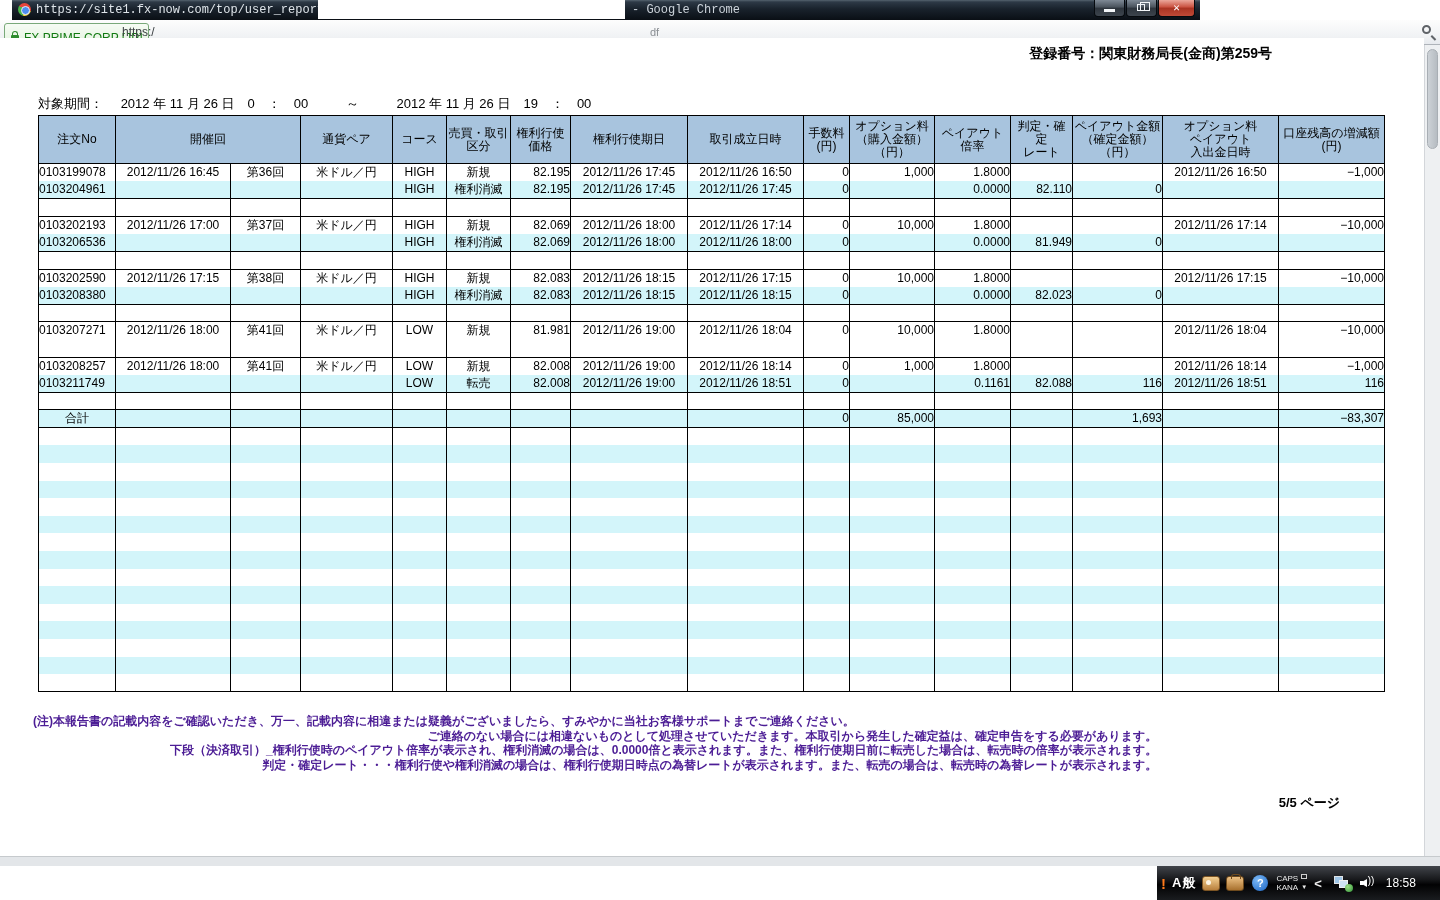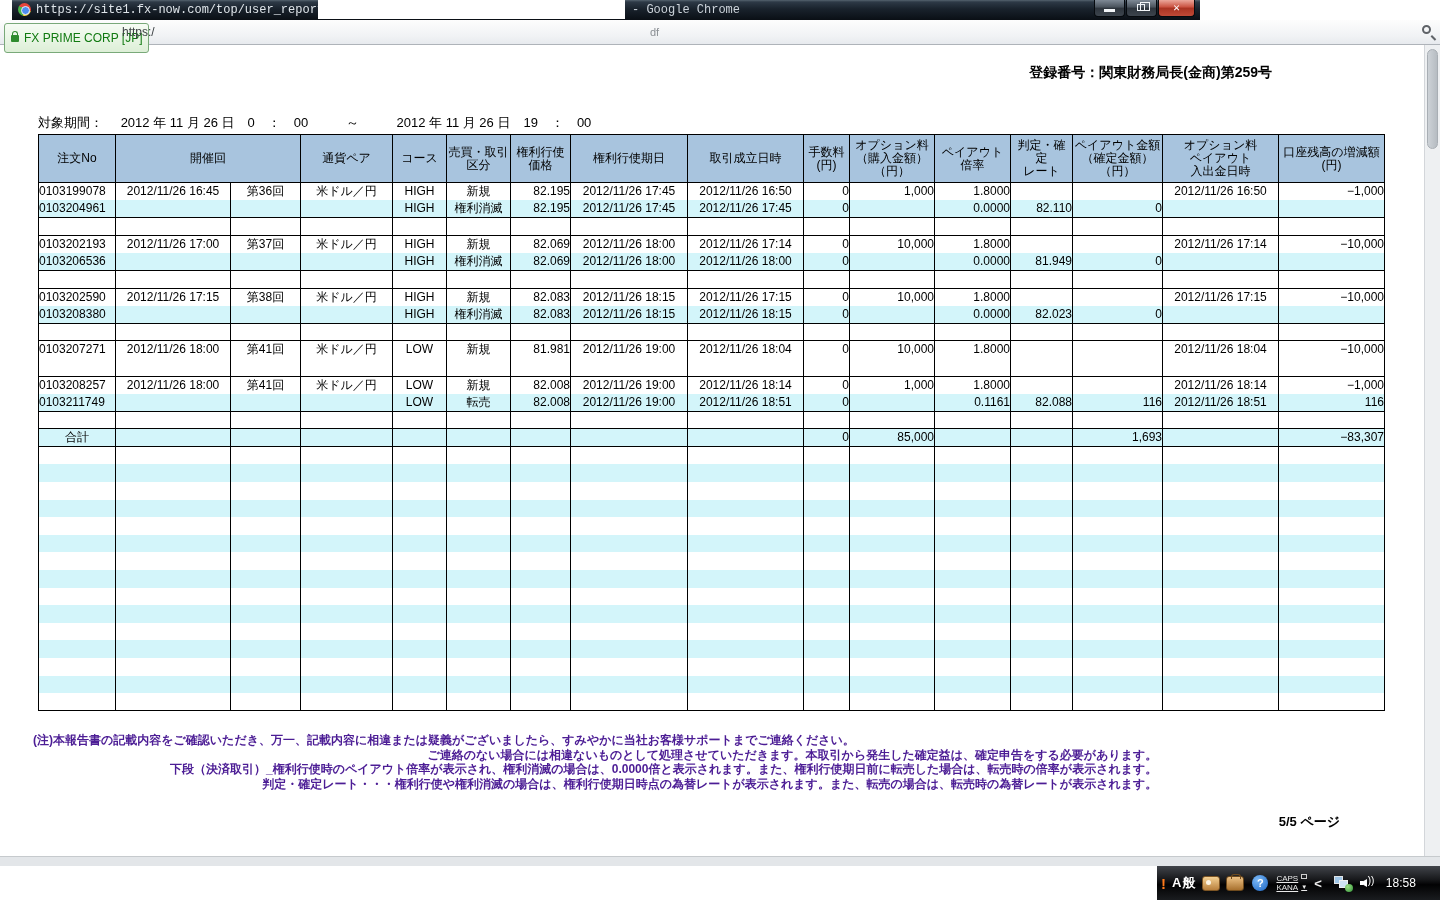--- a/index.html
+++ b/index.html
@@ -38,21 +38,21 @@
   .lock-icon::before { content:""; position:absolute; left:1px; top:-4px; width:4px; height:4px;
     border:1.5px solid #2e8b2e; border-bottom:none; border-radius:3px 3px 0 0; }
   .url-prefix { position:absolute; left:122px; top:5px; font-size:12px; color:#3c4043; }
   .url-remnant { position:absolute; left:650px; top:6px; font-size:11px; color:#8a8f94; }
   .magnifier { position:absolute; right:9px; top:5px; width:9px; height:9px;
     border:2px solid #5f6368; border-radius:50%; }
   .magnifier::after { content:""; position:absolute; left:8px; top:8px; width:6px; height:2px;
     background:#5f6368; transform:rotate(45deg); transform-origin:0 0; }
 
   
-  .content { position:absolute; left:0; top:57px; width:1424px; height:673px; background:#fff; }
+  .content { position:absolute; left:0; top:38px; width:1424px; height:673px; background:#fff; }
   .registration { position:absolute; top:7px; right:152px; font-size:14px; font-weight:bold; color:#000; }
   .period { position:absolute; top:57px; left:38px; font-size:13px; font-weight:normal; color:#000; white-space:nowrap; }
   .period span { margin-right:14px; }
   .period .tilde { margin:0 34px 0 20px; }
 
   table.report { position:absolute; left:38px; top:77px; border-collapse:collapse; table-layout:fixed;
     border:1px solid #000; font-size:12px; color:#000; }
   table.report th { background:#a8c4de; border:1px solid #000; font-weight:normal;
     white-space:pre-line; line-height:13px; text-align:center; height:48px; padding:0 1px; overflow:hidden; }
   table.report td { height:17.6px; line-height:17px; border-left:1px solid #000; border-right:1px solid #000;
@@ -90,21 +90,21 @@
   .icon-imepad { background:linear-gradient(#f3d092,#b9803d); border:1px solid #7d5524; }
   .icon-imepad::after { content:""; position:absolute; left:3px; top:3px; width:5px; height:5px;
     border-radius:50%; background:#fbf3e2; }
   .icon-toolbox { background:linear-gradient(#ecc184,#a8712f); border:1px solid #6e4a1d; }
   .icon-toolbox::after { content:""; position:absolute; left:4px; top:-3px; width:8px; height:4px;
     border:1px solid #6e4a1d; border-bottom:none; border-radius:3px 3px 0 0; }
   .help-icon { width:16px; height:16px; border-radius:50%; margin-left:8px;
     background:radial-gradient(circle at 35% 30%,#7cb9f5,#1a64c4); color:#fff; font-weight:bold;
     font-size:11px; text-align:center; line-height:16px; }
   .keystate { margin-left:8px; font-size:8px; line-height:9px; color:#e9e9e9; }
-  .keystate .row { display:flex; align-items:flex-start; gap:3px;text-decoration:underline; }
+  .keystate .row { display:flex; align-items:flex-start; gap:3px; }
   .mini-window { display:inline-block; width:6px; height:5px; border:1px solid #cfcfcf; }
   .mini-arrow { font-size:6px; }
   .chevron { font-size:13px; font-weight:bold; margin-left:7px; color:#eee; }
   .net-icon { width:17px; height:14px; position:relative; margin-left:12px; }
   .net-icon .scr1 { position:absolute; left:0; top:0; width:9px; height:8px; border:1px solid #dfe3e6; background:#9fc6e8; }
   .net-icon .scr2 { position:absolute; left:5px; top:4px; width:9px; height:8px; border:1px solid #eef1f3; background:#cfe3f5; }
   .net-icon .globe { position:absolute; right:-2px; bottom:-2px; width:8px; height:8px; border-radius:50%;
     background:radial-gradient(circle at 35% 35%,#9fe08a,#2c9031); }
   .speaker { position:relative; margin-left:9px; width:18px; height:14px; }
   .speaker .cone { position:absolute; left:0; top:3px; width:0; height:0;

